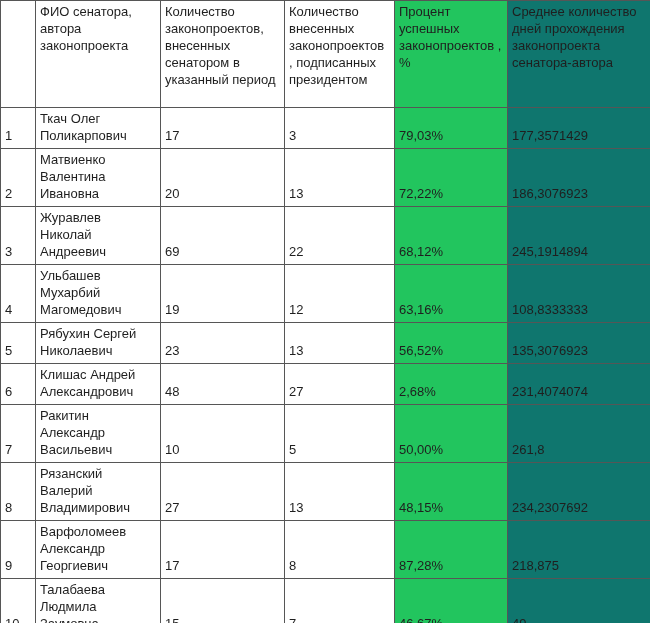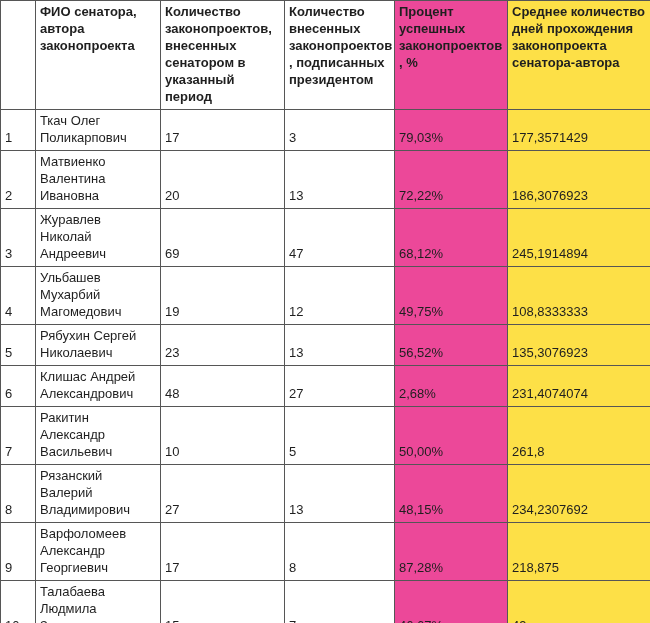--- a/index.html
+++ b/index.html
@@ -25,30 +25,30 @@
     font-size: 13px;
     line-height: 17px;
     color: #1f1f1f;
     text-align: left;
     padding: 2px 4px 4px 4px;
     overflow: hidden;
     word-wrap: normal;
   }
   table.grid thead th {
     vertical-align: top;
-    font-weight: bold;
+    font-weight: normal;
     height: 100px;
     margin-top: 9px;
   }
   table.grid tbody td {
     vertical-align: bottom;
   }
   
-  .bg-green { background: #ec4899; }
-  .bg-yellow { background: #fde047; }
+  .bg-green { background: #22c55e; }
+  .bg-yellow { background: #0f766e; }
   
   td.c-name, td.c-intro { font-weight: normal; }
   
   col.w-num   { width: 35px; }
   col.w-name  { width: 125px; }
   col.w-intro { width: 124px; }
   col.w-sign  { width: 110px; }
   col.w-pct   { width: 113px; }
   col.w-days  { width: 143px; }
 </style>
@@ -89,30 +89,30 @@
         <td class="c-name">Матвиенко Валентина Ивановна</td>
         <td class="c-intro">20</td>
         <td>13</td>
         <td class="bg-green">72,22%</td>
         <td class="bg-yellow">186,3076923</td>
       </tr>
       <tr>
         <td>3</td>
         <td class="c-name">Журавлев Николай Андреевич</td>
         <td class="c-intro">69</td>
-        <td>47</td>
+        <td>22</td>
         <td class="bg-green">68,12%</td>
         <td class="bg-yellow">245,1914894</td>
       </tr>
       <tr>
         <td>4</td>
         <td class="c-name">Ульбашев Мухарбий Магомедович</td>
         <td class="c-intro">19</td>
         <td>12</td>
-        <td class="bg-green">49,75%</td>
+        <td class="bg-green">63,16%</td>
         <td class="bg-yellow">108,8333333</td>
       </tr>
       <tr>
         <td>5</td>
         <td class="c-name">Рябухин Сергей Николаевич</td>
         <td class="c-intro">23</td>
         <td>13</td>
         <td class="bg-green">56,52%</td>
         <td class="bg-yellow">135,3076923</td>
       </tr>

